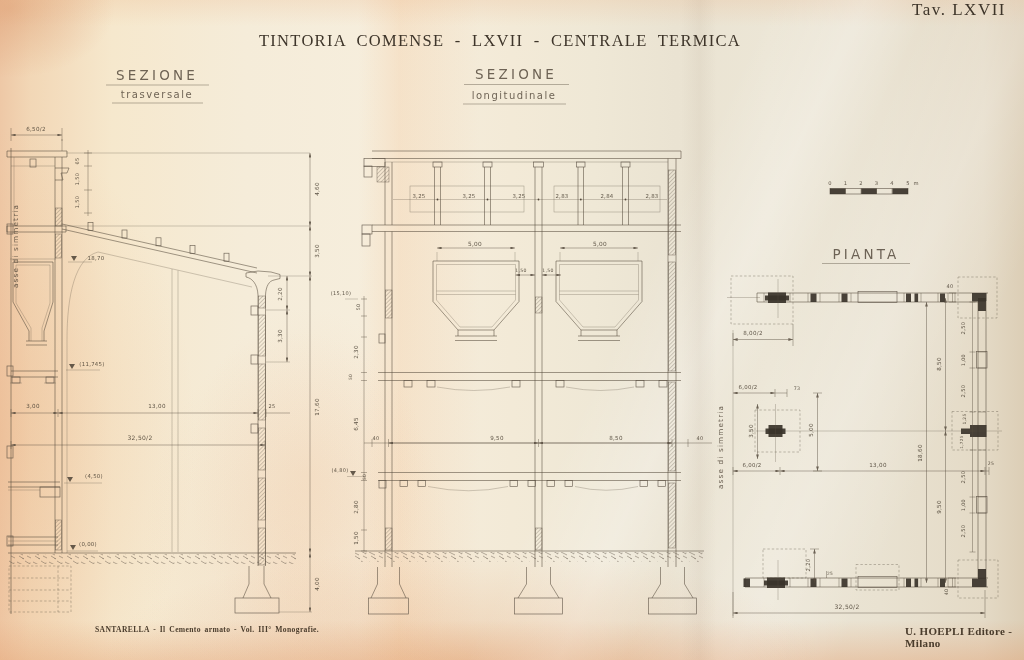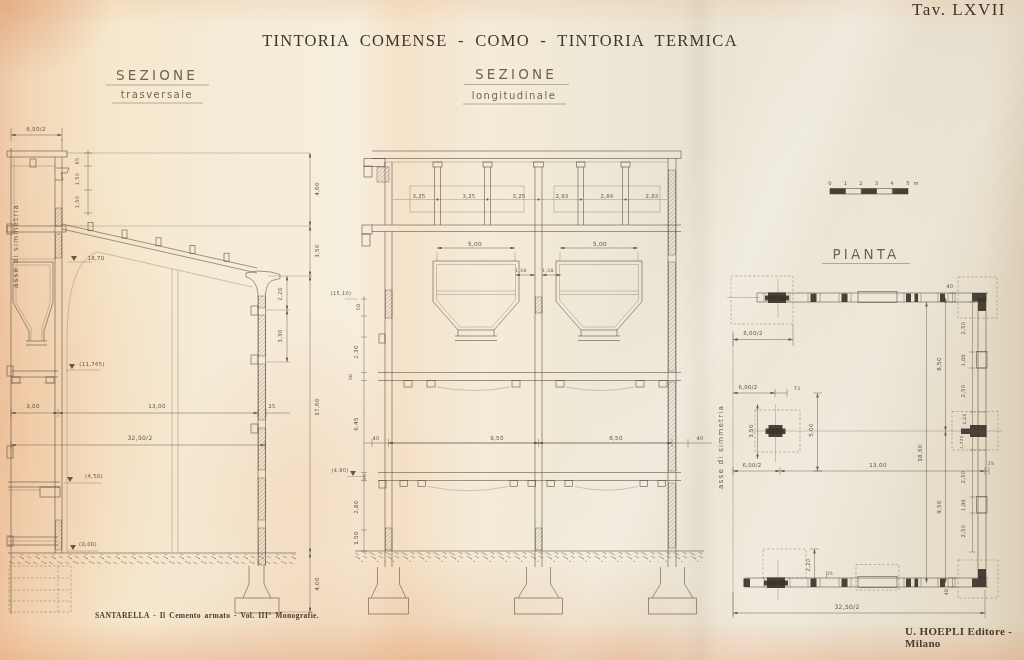--- a/index.html
+++ b/index.html
@@ -12,21 +12,21 @@
       radial-gradient(170px 240px at 30% 72%, rgba(240,190,148,.20), transparent 70%),
       linear-gradient(90deg, transparent 35%, rgba(242,178,120,.20) 39%, rgba(242,178,120,.10) 43%, transparent 47%),
       linear-gradient(90deg, transparent 66.5%, rgba(110,80,55,.06) 68.3%, transparent 70%),
       linear-gradient(115deg, transparent 58%, rgba(255,255,255,.26) 65%, rgba(255,255,255,.04) 70%, rgba(255,255,255,.22) 78%, transparent 86%),
       linear-gradient(180deg, rgba(232,172,124,.20) 0%, transparent 4%, transparent 94%, rgba(226,156,108,.38) 100%),
       linear-gradient(90deg, #eec8a6 0%, #f2d7b6 3%, #f6e8cd 11%, #f5ecd9 24%, #f6eedd 38%, #f3ead7 50%, #efe8d6 58%, #eae3d2 66%, #ece6d6 75%, #e9e2d1 86%, #e4dac6 96%, #dcceb6 100%);
     font-family:"Liberation Serif", serif;}
   .txt{position:absolute;color:#3e352a;}
   #title{left:240px;top:31px;width:520px;text-align:center;font-size:16.5px;letter-spacing:1.3px;word-spacing:5px;}
   #tav{right:18px;top:0;font-size:17px;letter-spacing:1.5px;}
-  #fl{left:95px;top:611px;font-size:7.6px;font-weight:bold;letter-spacing:.35px;word-spacing:1.5px;color:#4a3c2c;}
+  #fl{left:95px;top:625px;font-size:7.6px;font-weight:bold;letter-spacing:.35px;word-spacing:1.5px;color:#4a3c2c;}
   #fr{left:905px;top:625px;font-size:11px;font-weight:bold;letter-spacing:.35px;color:#4a3c2c;}
   svg{position:absolute;left:0;top:0;}
   .ln{stroke:#554a3d;stroke-width:.65;fill:none;opacity:.85;}
   .tn{stroke:#5a4f42;stroke-width:.45;fill:none;opacity:.62;}
   .tk{stroke:#554a3d;stroke-width:.5;fill:none;opacity:.8;}
   .dim{stroke:#554a3d;stroke-width:.5;fill:none;opacity:.85;marker-start:url(#ar);marker-end:url(#ar);}
   .dsh{stroke:#5a4f42;stroke-width:.5;fill:none;opacity:.7;stroke-dasharray:2.4 2;}
   .blk{fill:#3a332a;stroke:none;opacity:.92;}
   .ht{fill:url(#hat);stroke:#554a3d;stroke-width:.45;opacity:.85;}
   .lb{fill:#4a4033;font-family:"DejaVu Sans",sans-serif;opacity:.88;}
@@ -34,21 +34,21 @@
   .h1{font-size:13.5px;letter-spacing:3.2px;fill:#514639;opacity:.82;}
   .h2{font-size:10px;letter-spacing:1.5px;fill:#514639;opacity:.82;}
   .sc{font-size:5.2px;}
   .ax{font-size:7.2px;letter-spacing:1.2px;fill:#514639;opacity:.85;}
   .tri{fill:#554a3d;stroke:none;opacity:.9;}
 </style>
 </head>
 <body>
 
 <div id="plate">
-  <div class="txt" id="title">TINTORIA COMENSE - COMO - TINTORIA TERMICA</div>
+  <div class="txt" id="title">TINTORIA COMENSE - LXVII - CENTRALE TERMICA</div>
   <div class="txt" id="tav">Tav. LXVII</div>
   <div class="txt" id="fl">SANTARELLA - Il Cemento armato - Vol. III° Monografie.</div>
   <div class="txt" id="fr">U. HOEPLI Editore - Milano</div>
 
   <svg id="dwg" width="1024" height="660" viewBox="0 0 1024 660">
     <defs>
       <pattern id="hat" width="2.8" height="2.8" patternTransform="rotate(45)" patternUnits="userSpaceOnUse">
         <line x1="0" y1="0" x2="0" y2="2.8" stroke="#554a3d" stroke-width="0.6"></line>
       </pattern>
       <pattern id="gnd" width="16" height="10" patternUnits="userSpaceOnUse">

